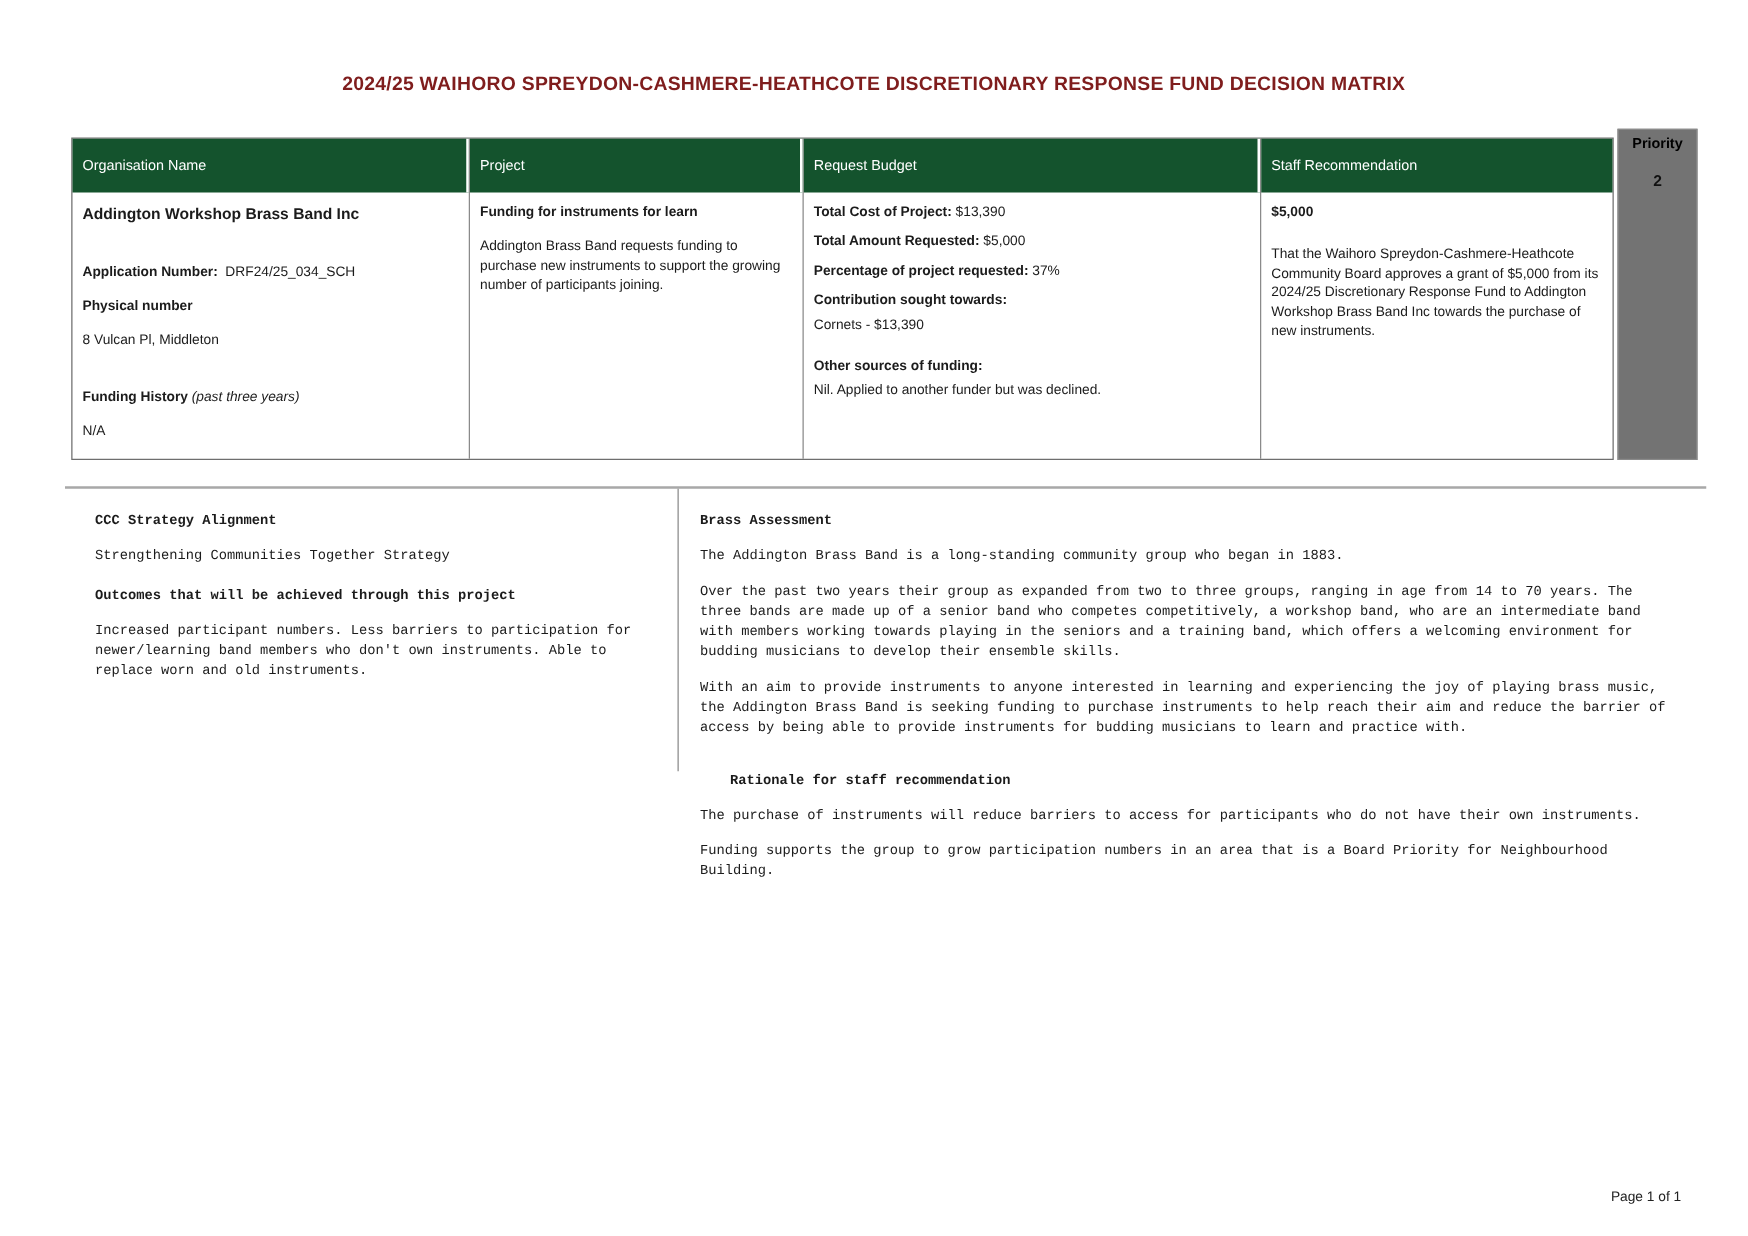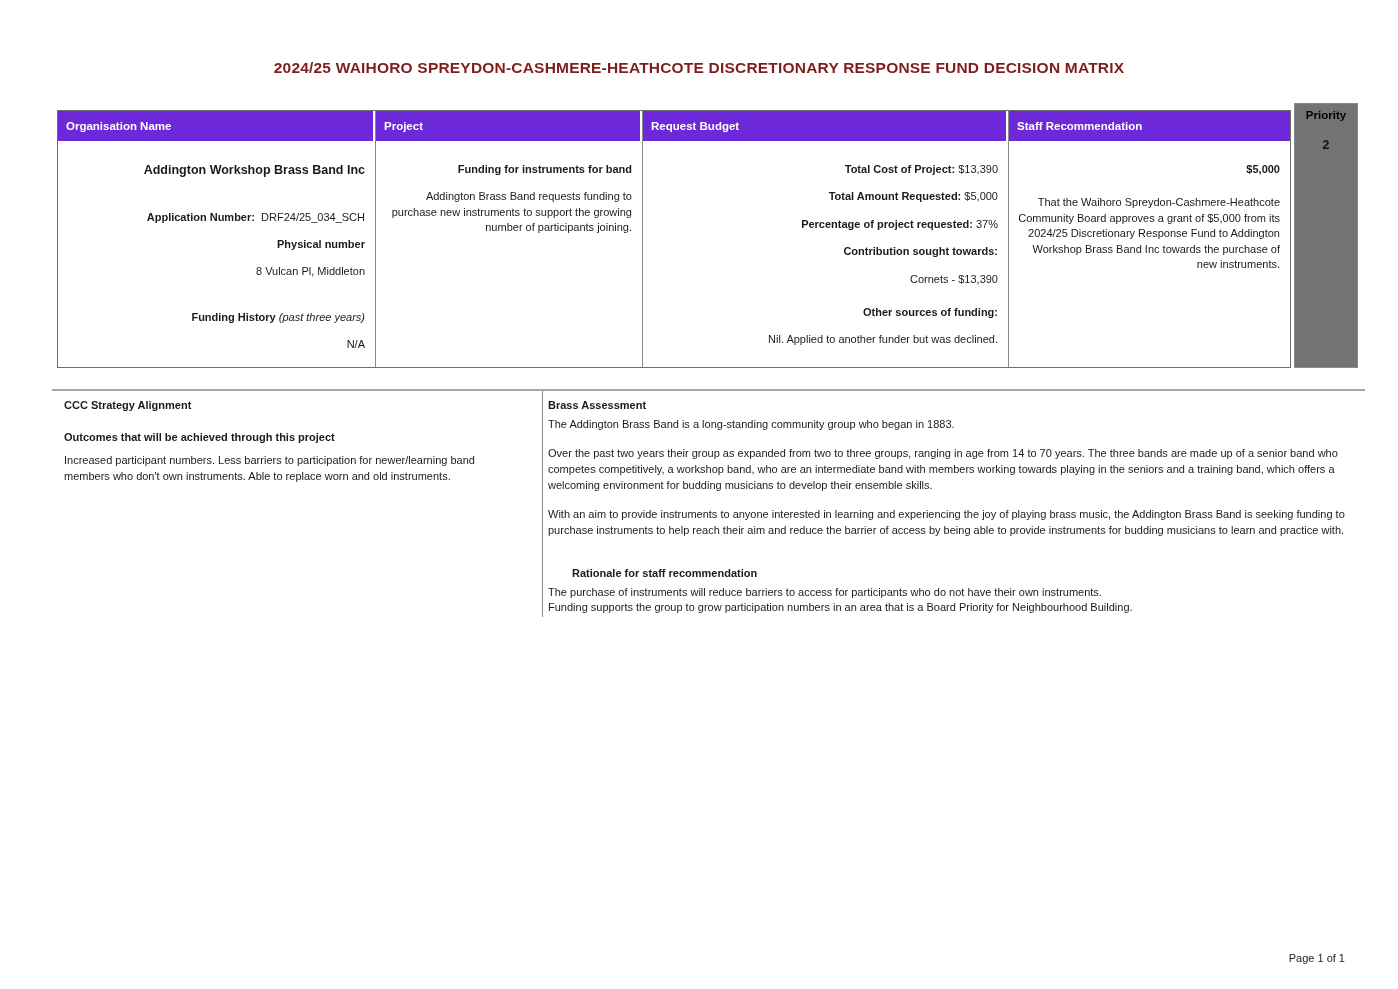--- a/index.html
+++ b/index.html
@@ -28,59 +28,59 @@
     border: 1px solid #6e6e6e;
     background: #fff;
   }
   .col { display: flex; flex-direction: column; }
   .col:not(:last-child) { border-right: 1px solid #8a8a8a; }
   .col-org    { width: 318px; }
   .col-proj   { width: 267px; }
   .col-budget { width: 366px; }
   .col-staff  { flex: 1; }
   .hdr {
-    height: 30px;
-    background: #6d28d9;
+    height: 43px;
+    background: #14532d;
     color: #ffffff;
-    font-weight: bold;
+    font-weight: normal;
     font-size: 11.5px;
     display: flex;
     align-items: center;
     padding: 0 8px;
     flex: none;
   }
   .col:not(:last-child) .hdr { border-right: 2px solid #ffffff; }
   .cell {
     flex: 1;
     padding: 9px 10px 8px 8px;
     font-size: 11px;
     line-height: 1.4;
   }
-  .cell p { margin: 12px 0 4px 0; text-align: right; }
+  .cell p { margin: 0 0 4px 0; }
   .b { font-weight: bold; }
   .i { font-style: italic; }
   .org-name { font-size: 12.5px; font-weight: bold; }
   .gap-lg { margin-top: 30px !important; }
   .gap-md { margin-top: 18px !important; }
   .gap-sm { margin-top: 12px !important; }
   .budget-line { margin-bottom: 8px !important; }
   .priority-box {
     position: absolute; left: 1237px; top: 0;
     width: 64px; height: 265px;
     background: #737373;
     border: 1px solid #8a8a8a;
     text-align: center;
   }
   .priority-label { margin-top: 5px; font-weight: bold; font-size: 11.5px; color: #000; }
   .priority-value { margin-top: 17px; font-weight: bold; font-size: 12.5px; color: #111; }
   .divider-h { position: absolute; left: 52px; top: 389px; width: 1313px; height: 2px; background: #a8a8a8; }
   .divider-v { position: absolute; left: 542px; top: 391px; width: 1px; height: 226px; background: #8a8a8a; }
   .left-block  { position: absolute; left: 64px;  top: 398px; width: 458px; font-size: 11px; line-height: 1.45; }
   .right-block { position: absolute; left: 548px; top: 398px; width: 808px; font-size: 11px; line-height: 1.45; }
-  .left-block p, .right-block p { margin: 0; }
+  .left-block p, .right-block p { margin: 12px; font-family: Liberation Mono, monospace; }
   .sec-label { font-weight: bold; font-size: 11px; }
   .lb-strategy { margin-top: 7px !important; }
   .lb-outcomes-label { margin-top: 16px !important; }
   .lb-outcomes { margin-top: 7px !important; }
   .rb-p1 { margin-top: 3px !important; }
   .rb-p2 { margin-top: 13px !important; }
   .rb-p3 { margin-top: 13px !important; }
   .rb-rationale-label { margin-top: 27px !important; padding-left: 24px; }
   .rb-r1 { margin-top: 3px !important; }
   .footer {
@@ -106,21 +106,21 @@
         <p class="b gap-sm">Physical number</p>
         <p class="gap-sm">8 Vulcan Pl, Middleton</p>
         <p class="gap-lg"><span class="b">Funding History</span> <span class="i">(past three years)</span></p>
         <p class="gap-sm">N/A</p>
       </div>
     </div>
 
     <div class="col col-proj">
       <div class="hdr">Project</div>
       <div class="cell">
-        <p class="b">Funding for instruments for band</p>
+        <p class="b">Funding for instruments for learn</p>
         <p class="gap-sm">Addington Brass Band requests funding to purchase new instruments to support the growing number of participants joining.</p>
       </div>
     </div>
 
     <div class="col col-budget">
       <div class="hdr">Request Budget</div>
       <div class="cell">
         <p class="budget-line"><span class="b">Total Cost of Project:</span> <span>$13,390</span></p>
         <p class="budget-line"><span class="b">Total Amount Requested:</span> <span>$5,000</span></p>
         <p class="budget-line"><span class="b">Percentage of project requested:</span> <span>37%</span></p>
@@ -145,20 +145,21 @@
     <div class="priority-label">Priority</div>
     <div class="priority-value">2</div>
   </div>
 </div>
 
 <div class="divider-h"></div>
 <div class="divider-v"></div>
 
 <div class="left-block">
   <p class="sec-label">CCC Strategy Alignment</p>
+  <p class="lb-strategy">Strengthening Communities Together Strategy</p>
   <p class="sec-label lb-outcomes-label">Outcomes that will be achieved through this project</p>
   <p class="lb-outcomes">Increased participant numbers. Less barriers to participation for newer/learning band members who don't own instruments. Able to replace worn and old instruments.</p>
 </div>
 
 <div class="right-block">
   <p class="sec-label">Brass Assessment</p>
   <p class="rb-p1">The Addington Brass Band is a long-standing community group who began in 1883.</p>
   <p class="rb-p2">Over the past two years their group as expanded from two to three groups, ranging in age from 14 to 70 years. The three bands are made up of a senior band who competes competitively, a workshop band, who are an intermediate band with members working towards playing in the seniors and a training band, which offers a welcoming environment for budding musicians to develop their ensemble skills.</p>
   <p class="rb-p3">With an aim to provide instruments to anyone interested in learning and experiencing the joy of playing brass music, the Addington Brass Band is seeking funding to purchase instruments to help reach their aim and reduce the barrier of access by being able to provide instruments for budding musicians to learn and practice with.</p>
   <p class="sec-label rb-rationale-label">Rationale for staff recommendation</p>

